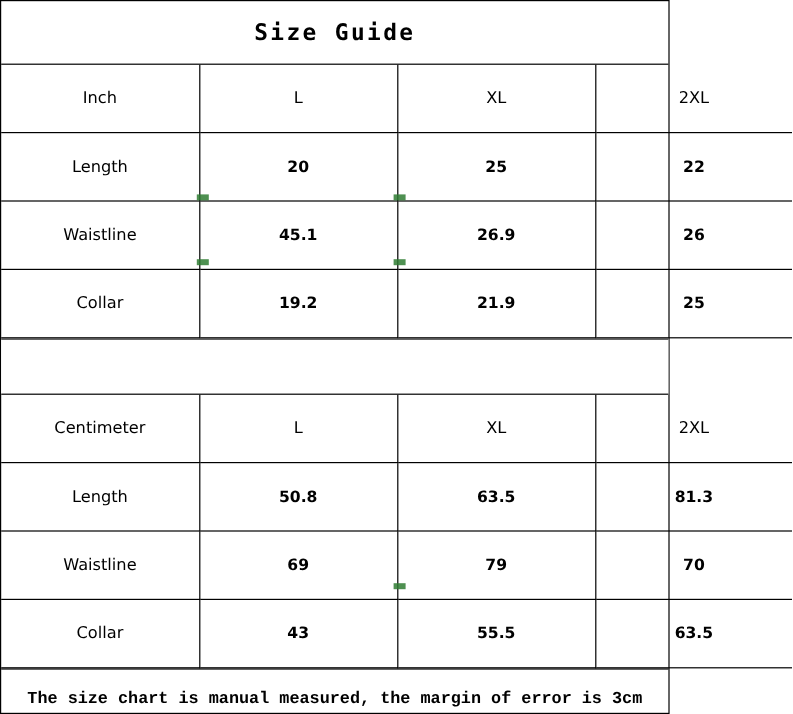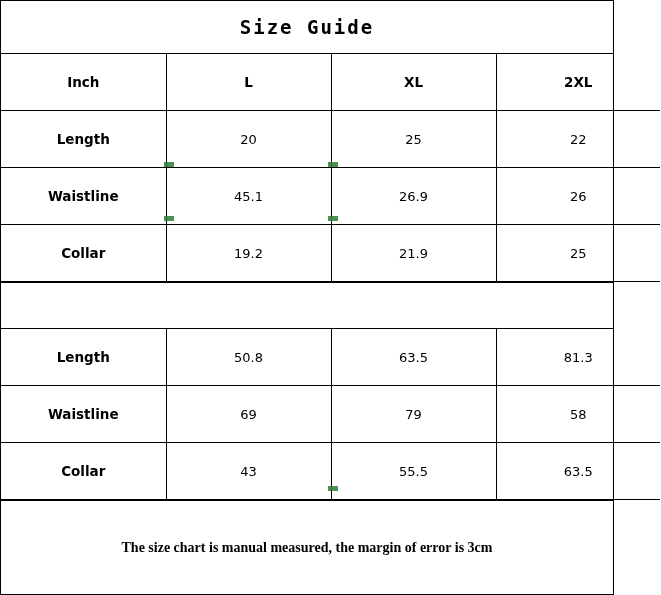--- a/index.html
+++ b/index.html
@@ -15,21 +15,21 @@
     width: 661px;
     height: 595px;
     box-sizing: border-box;
     background: #ffffff;
     overflow: hidden;
   }
   .size-guide {
     position: absolute;
     left: 0;
     top: 0;
-    width: 614px;
+    width: 558px;
     height: 595px;
     box-sizing: border-box;
     border: 1px solid #000000;
     display: flex;
     flex-direction: column;
   }
   .title-row {
     height: 52px;
     flex: 0 0 52px;
     border-bottom: 1px solid #000000;
@@ -52,29 +52,29 @@
   table.sizetable td {
     border: 1px solid #000000;
     text-align: center;
     vertical-align: middle;
     color: #000000;
     font-family: "DejaVu Sans", sans-serif;
     font-size: 13px;
     height: 54px;
   }
   table.sizetable td.hdr {
+    font-weight: normal;
+    font-size: 13.5px;
+  }
+  table.sizetable td.rowlabel {
+    font-weight: normal;
+    font-size: 13.5px;
+  }
+  table.sizetable td.val {
     font-weight: bold;
-    font-size: 13.5px;
-  }
-  table.sizetable td.rowlabel {
-    font-weight: bold;
-    font-size: 13.5px;
-  }
-  table.sizetable td.val {
-    font-weight: normal;
     font-size: 13px;
   }
   
   table.sizetable col.c1 { width: 165px; }
   table.sizetable col.c2 { width: 165px; }
   table.sizetable col.c3 { width: 165px; }
   table.sizetable col.c4 { width: 164px; }
 
   
   table.sizetable tr td:first-child { border-left: none; }
@@ -93,21 +93,21 @@
   }
   .footer-row {
     flex: 1 1 auto;
     display: flex;
     align-items: center;
     justify-content: center;
     border-top: 1px solid #000000;
     min-height: 50px;
   }
   .footer-note {
-    font-family: Liberation Serif, serif;
+    font-family: Liberation Mono, monospace;
     font-size: 14px;
     font-weight: bold;
     color: #000000;
     text-align: left;
     letter-spacing: 0px;
   }
   
   .tick {
     position: absolute;
     width: 10px;
@@ -169,30 +169,36 @@
     <div class="section">
       <table class="sizetable">
         <colgroup>
           <col class="c1">
             <col class="c2">
             <col class="c3">
             <col class="c4">
         </colgroup>
         <tbody>
           <tr>
+            <td class="hdr">Centimeter</td>
+            <td class="hdr">L</td>
+            <td class="hdr">XL</td>
+            <td class="hdr">2XL</td>
+          </tr>
+          <tr>
             <td class="rowlabel">Length</td>
             <td class="val">50.8</td>
             <td class="val">63.5</td>
             <td class="val">81.3</td>
           </tr>
           <tr>
             <td class="rowlabel">Waistline</td>
             <td class="val">69</td>
             <td class="val">79</td>
-            <td class="val">58</td>
+            <td class="val">70</td>
           </tr>
           <tr>
             <td class="rowlabel">Collar</td>
             <td class="val">43</td>
             <td class="val">55.5</td>
             <td class="val">63.5</td>
           </tr>
         </tbody>
       </table>
     </div>

